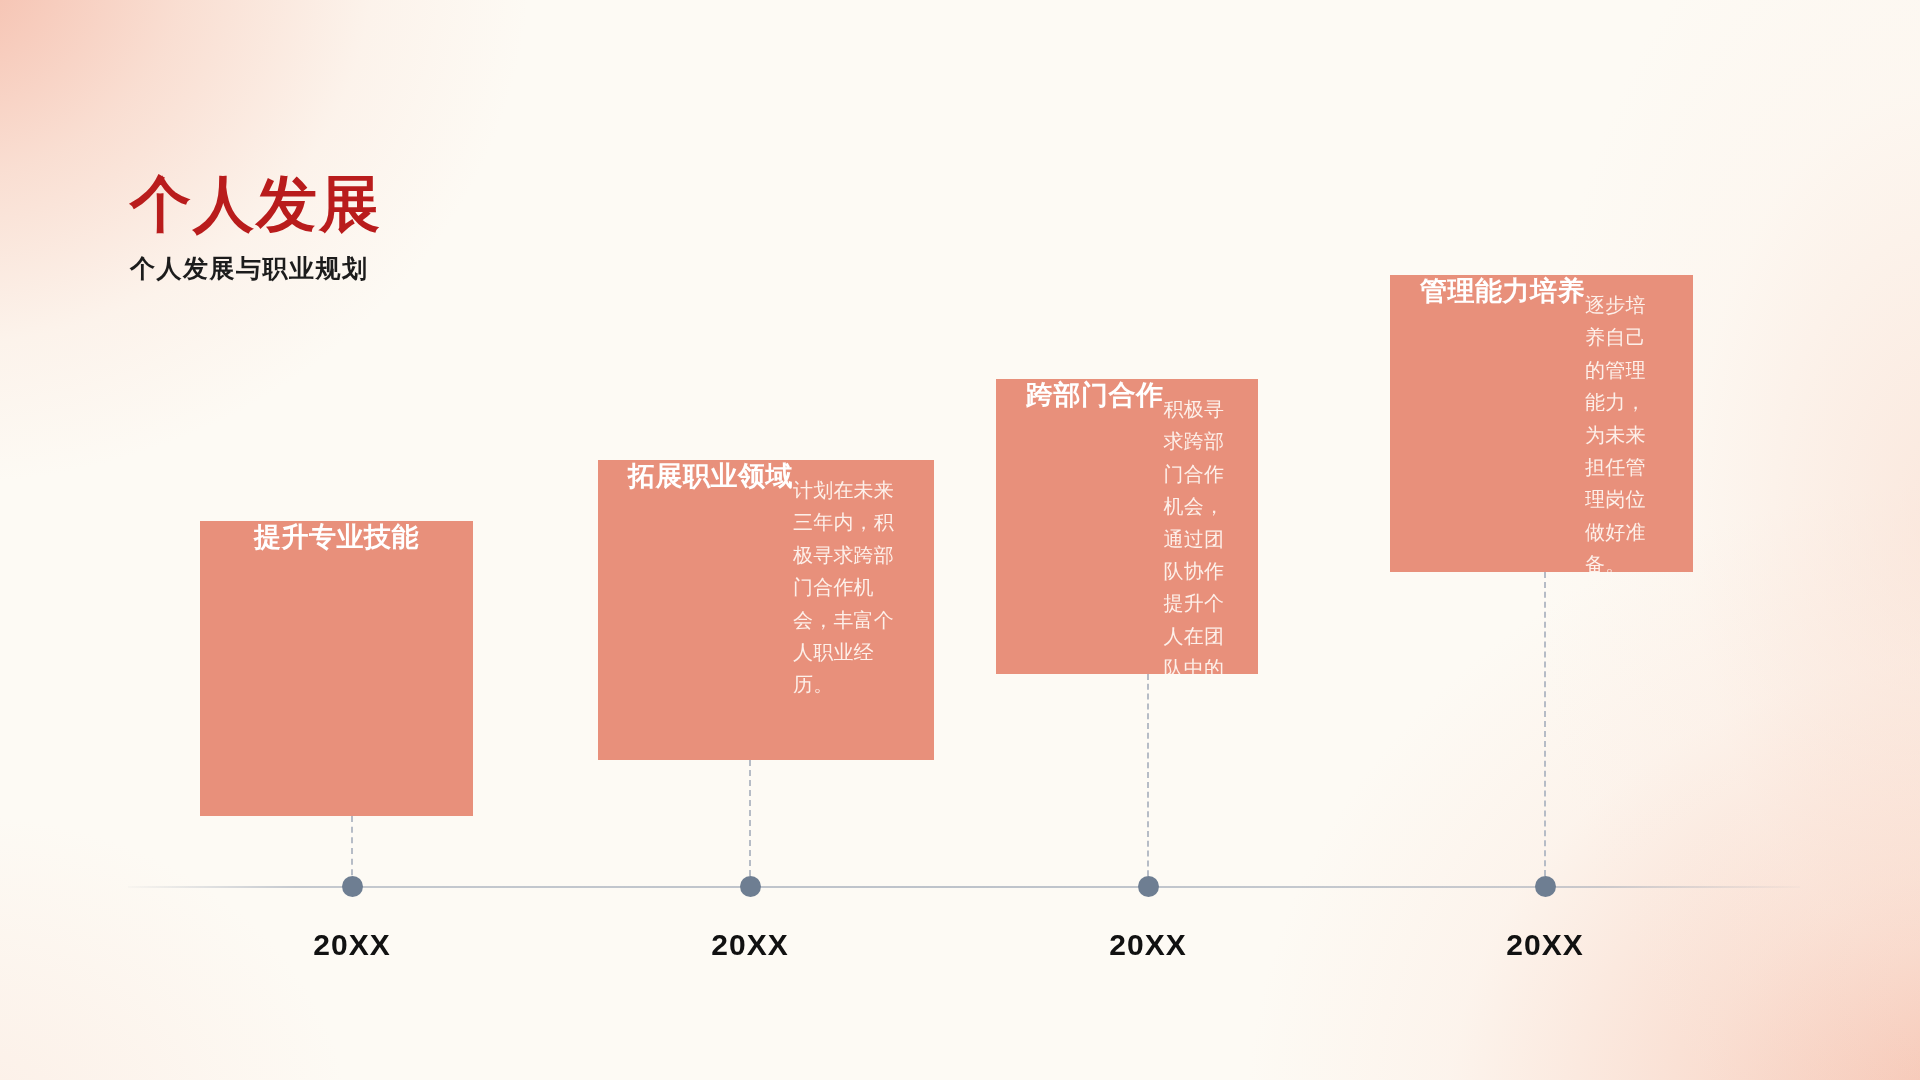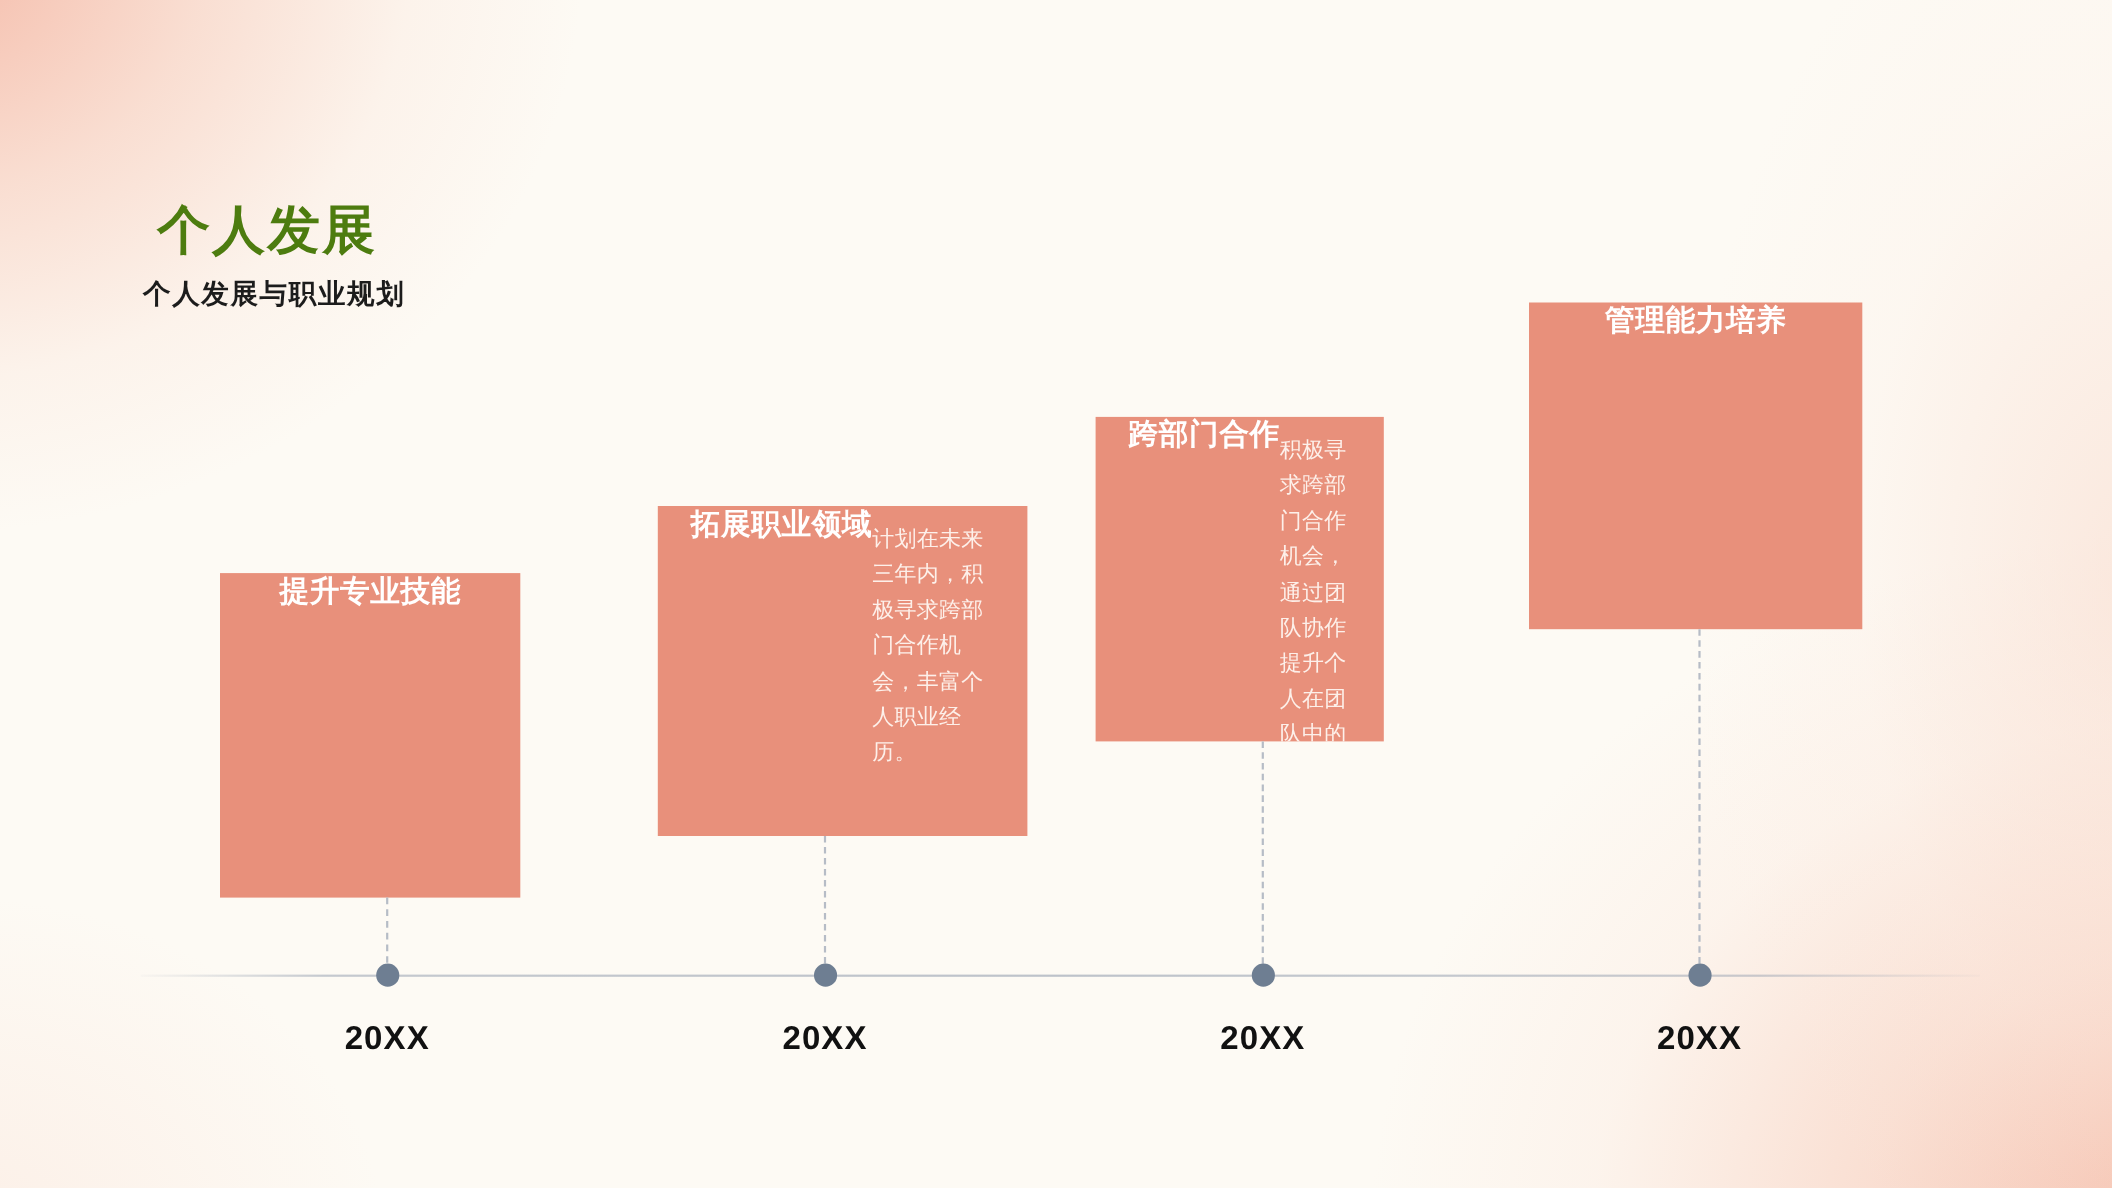--- a/index.html
+++ b/index.html
@@ -59,26 +59,26 @@
   }
 
   
   .header {
     position: absolute;
     left: 130px;
     top: 172px;
     z-index: 6;
   }
   .title {
-    margin: 13px;
-    font-size: 48px;
+    margin: 0;
+    font-size: 61px;
     line-height: 1.06;
     font-weight: 700;
     letter-spacing: 2px;
-    color: #4d7c0f;
+    color: #b91c1c;
     white-space: nowrap;
   }
   .subtitle {
     margin: 16px 0 0 0;
     font-size: 25px;
     line-height: 1.2;
     font-weight: 700;
     letter-spacing: 1.5px;
     color: #1c1c1c;
     white-space: nowrap;
@@ -204,20 +204,21 @@
           <h2 class="card-title">跨部门合作</h2>
           <p class="card-desc">积极寻求跨部门合作机会，通过团队协作提升个人在团队中的影响力。</p>
         </div>
         <div class="connector" style="left: 1147px; top: 674px; height: 212px;"></div>
         <div class="dot" style="left: 1138px; top: 876px;"></div>
         <div class="year" style="left: 1148px;">20XX</div>
       </div>
       <div class="item">
         <div class="card" style="left: 1390px; top: 275px; width: 303px; height: 297px;">
           <h2 class="card-title">管理能力培养</h2>
+          <p class="card-desc">逐步培养自己的管理能力，为未来担任管理岗位做好准备。</p>
         </div>
         <div class="connector" style="left: 1544px; top: 572px; height: 314px;"></div>
         <div class="dot" style="left: 1535px; top: 876px;"></div>
         <div class="year" style="left: 1545px;">20XX</div>
       </div>
     </div>
 
 </div>
 
 </body></html>

